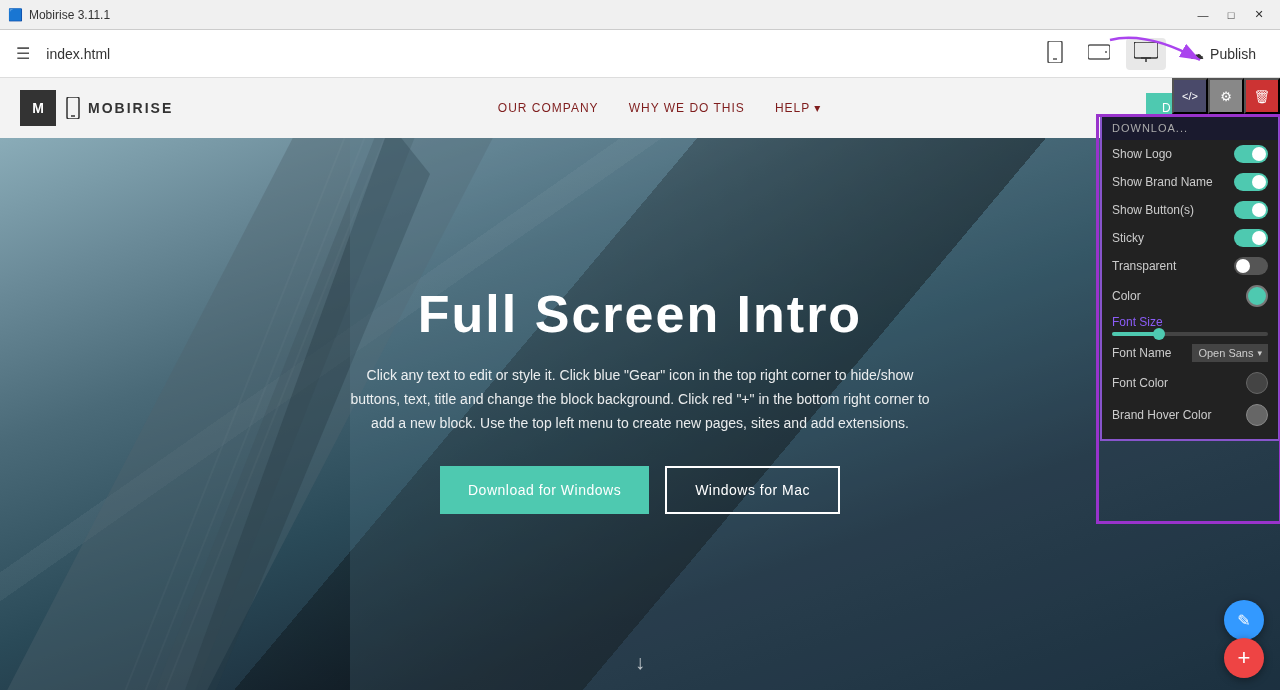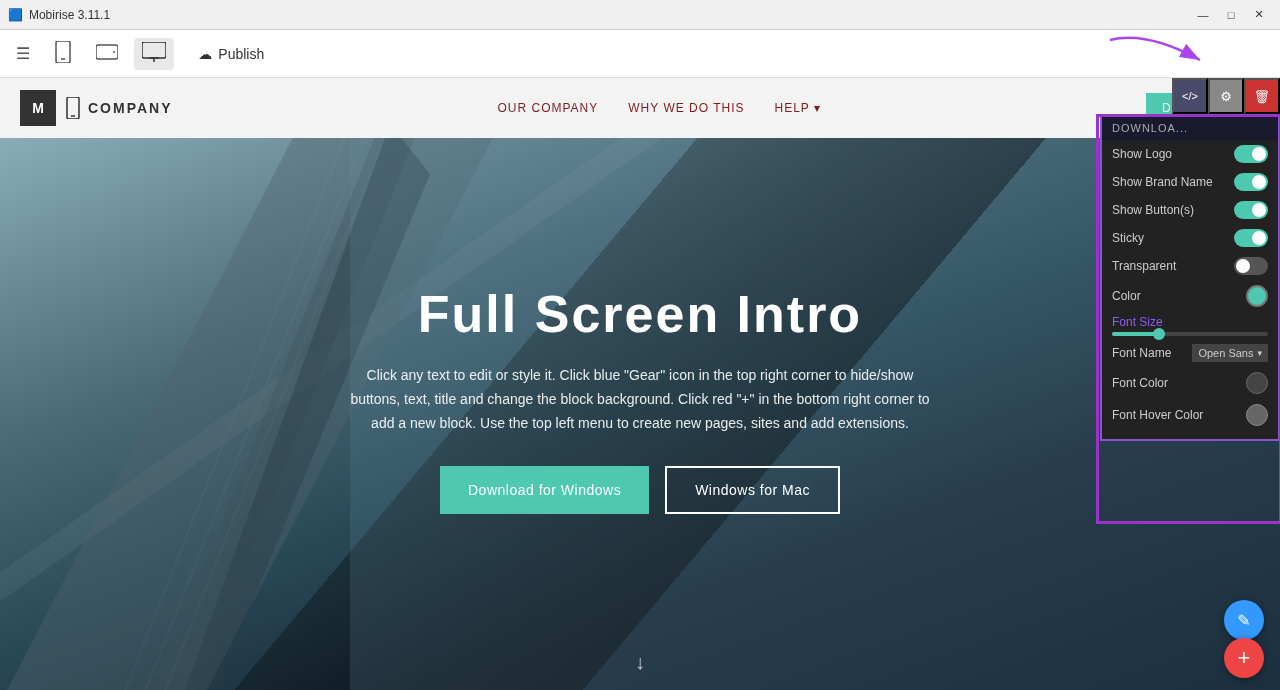--- a/index.html
+++ b/index.html
@@ -457,20 +457,21 @@
   </div>
   <div class="title-bar-controls">
     <button class="title-bar-btn">—</button>
     <button class="title-bar-btn">□</button>
     <button class="title-bar-btn close">✕</button>
   </div>
 </div>
 
 <div class="app-toolbar">
   <button class="hamburger-btn">☰</button>
+  <span class="file-name">index.html</span>
 
   <div class="device-btns">
 
     <button class="device-btn" title="Mobile">
       <svg width="18" height="22" viewBox="0 0 18 22">
           <rect x="2" y="0" width="14" height="22" rx="2" ry="2" fill="none" stroke="#555" stroke-width="1.5"></rect>
           <line x1="7" y1="18" x2="11" y2="18" stroke="#555" stroke-width="1.5"></line>
         </svg>
     </button>
 
@@ -526,21 +527,21 @@
     <div class="preview-nav">
       <div class="preview-logo">
         <div class="logo-icon">
           <span>M</span>
         </div>
 
         <svg width="14" height="22" viewBox="0 0 14 22" style="margin-left:2px;">
             <rect x="1" y="0" width="12" height="22" rx="2" fill="none" stroke="#333" stroke-width="1.5"></rect>
             <line x1="5" y1="19" x2="9" y2="19" stroke="#333" stroke-width="1.5"></line>
           </svg>
-        <span class="logo-text">COMPANY</span>
+        <span class="logo-text">MOBIRISE</span>
       </div>
       <div class="preview-nav-links">
         <a class="preview-nav-link">OUR COMPANY</a>
         <a class="preview-nav-link">WHY WE DO THIS</a>
         <a class="preview-nav-link">HELP ▾</a>
       </div>
       <button class="preview-nav-cta">DOWNLOA...</button>
     </div>
 
     <div class="hero-section">
@@ -634,21 +635,21 @@
         <span style="font-size:9px;">▾</span>
       </div>
     </div>
 
     <div class="settings-row">
       <span class="settings-label">Font Color</span>
       <div class="dark-swatch" style="background: #444; border: 1px solid #666;"></div>
     </div>
 
     <div class="settings-row">
-      <span class="settings-label">Font Hover Color</span>
+      <span class="settings-label">Brand Hover Color</span>
       <div class="dark-swatch" style="background: #666; border: 1px solid #888;"></div>
     </div>
   </div>
 
   <div class="panel-border"></div>
 
   <div class="fab-edit">
     <span>✎</span>
   </div>
   <div class="fab-add">

